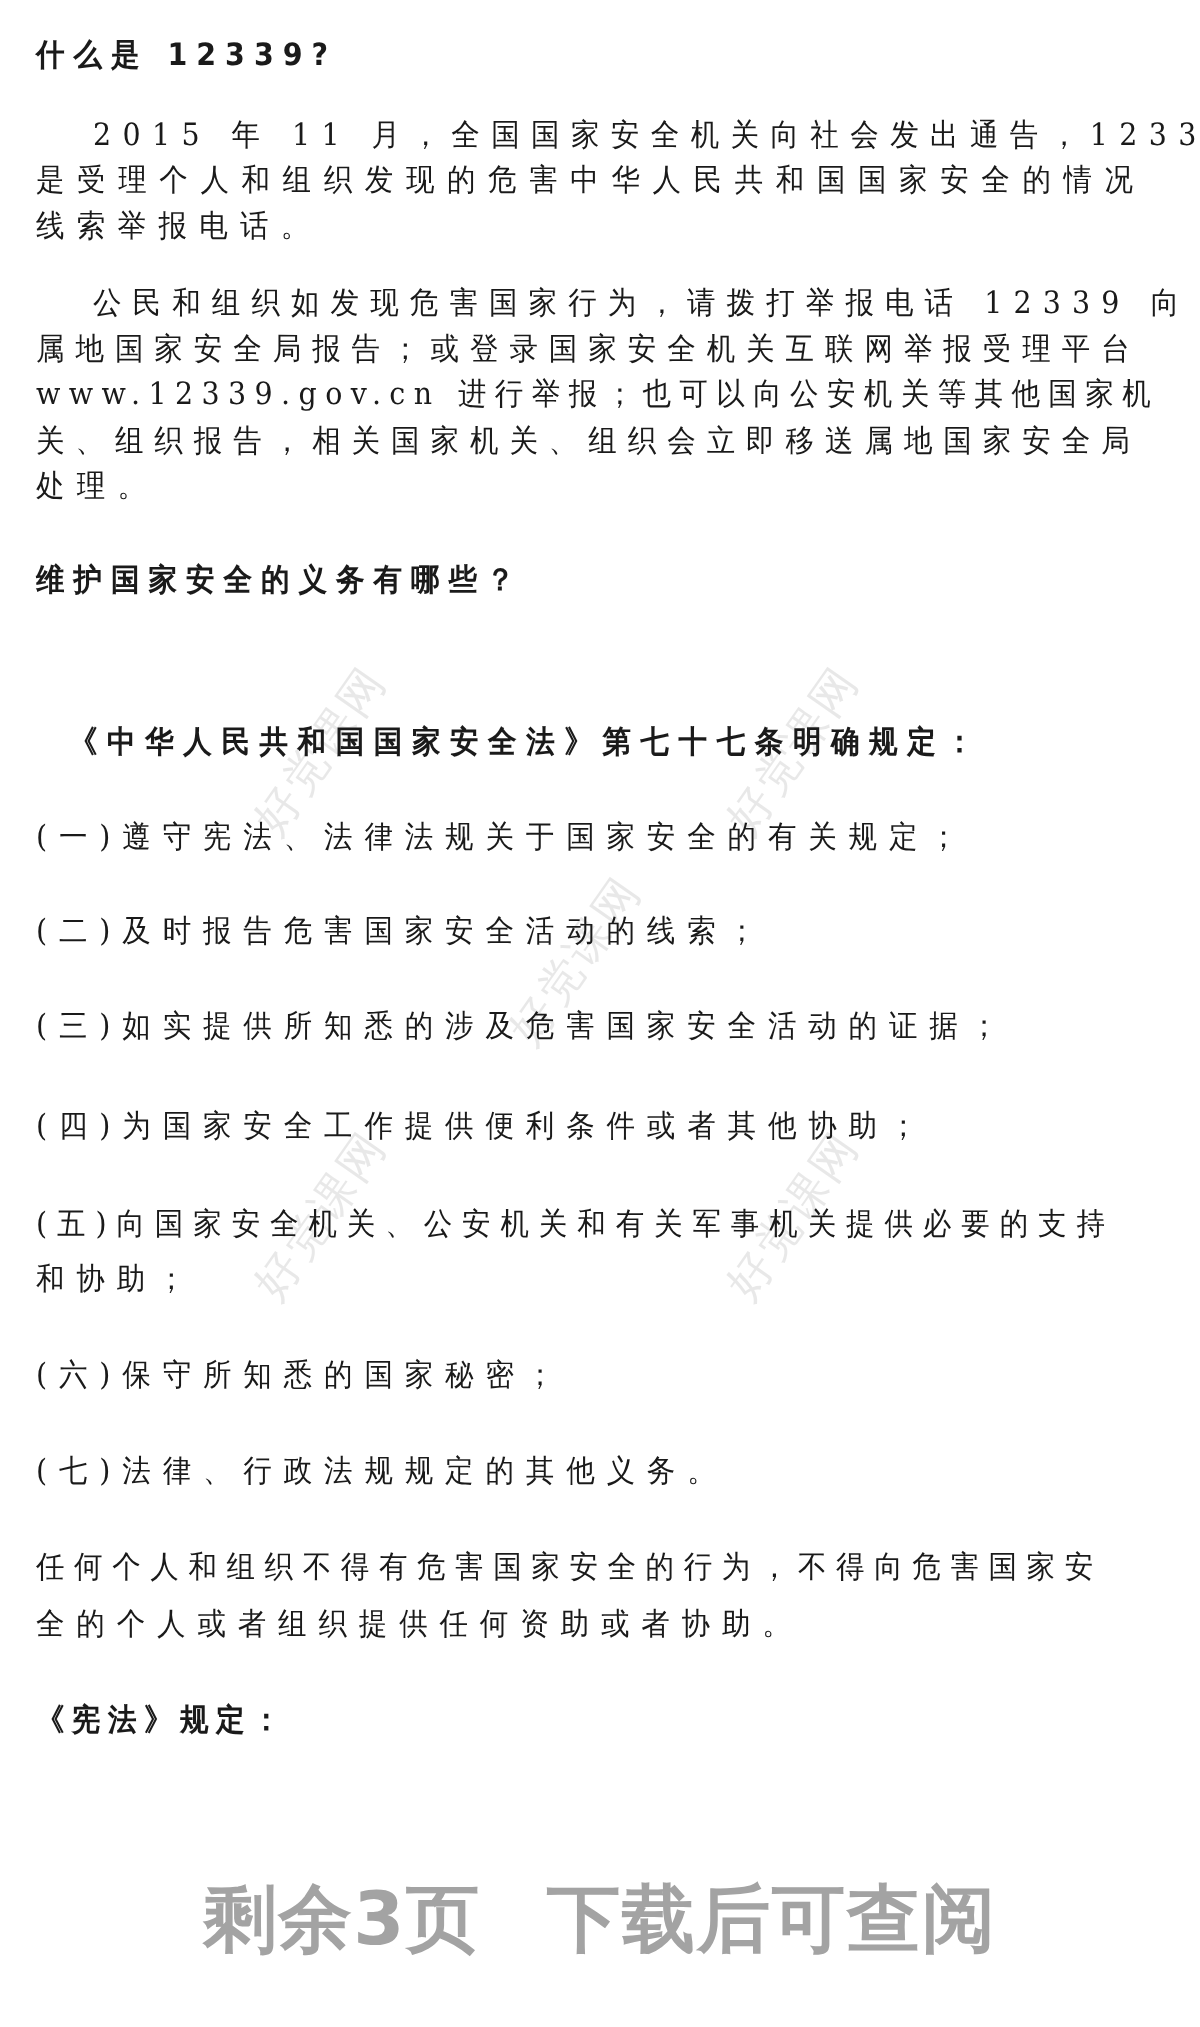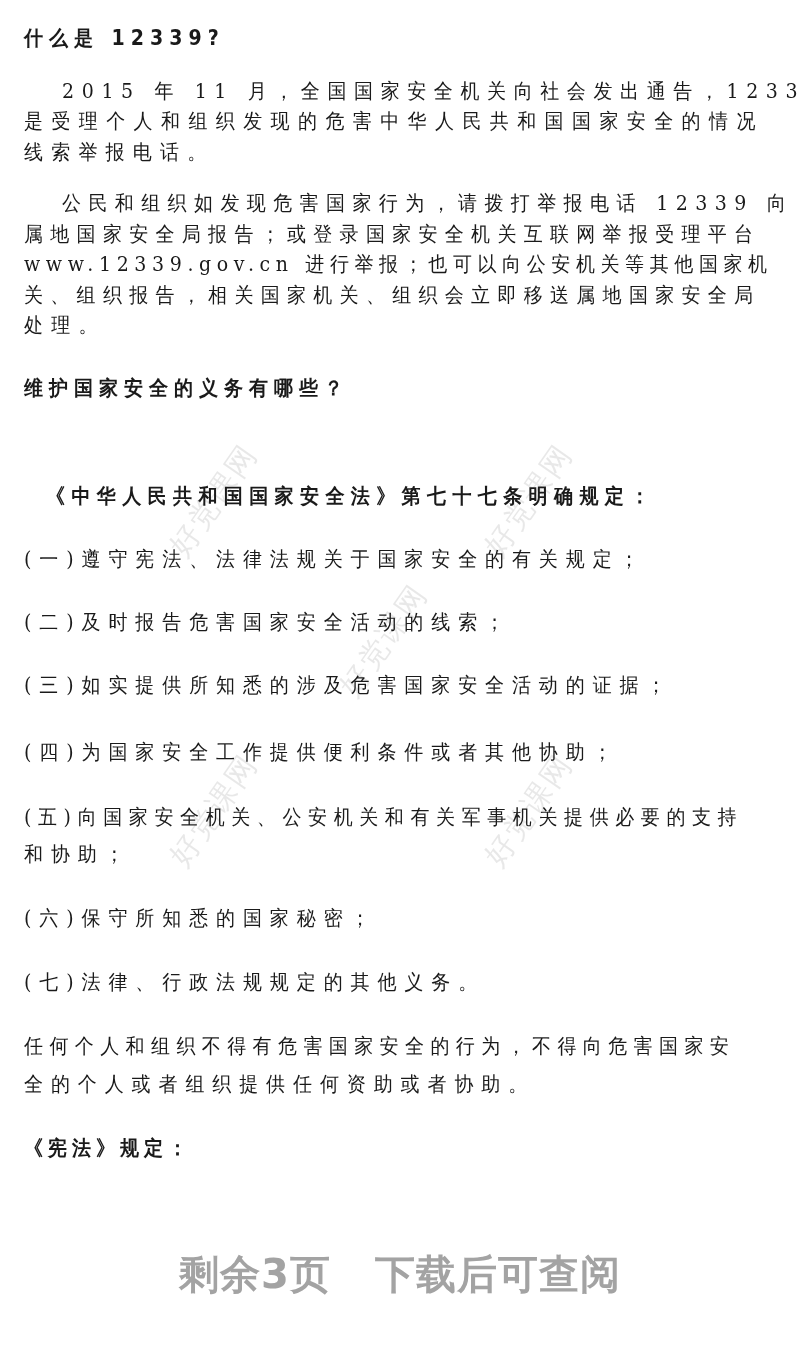--- a/index.html
+++ b/index.html
@@ -20,21 +20,21 @@
   .wm {
     position: absolute; color: rgba(0,0,0,0.09);
     font-family: "DejaVu Sans", "Liberation Sans", sans-serif;
     font-size: 30px; letter-spacing: 2px;
     transform: rotate(-55deg); transform-origin: center; white-space: nowrap;
     pointer-events: none;
   }
   .more {
     position: absolute; left: 0; top: 1247px; width: 800px; text-align: center;
     font-family: "DejaVu Sans", "Liberation Sans", sans-serif; font-weight: bold;
-    font-size: 40px; color: #a3a3a3; letter-spacing: 1px; word-spacing: 0;
+    font-size: 49px; color: #a3a3a3; letter-spacing: 1px; word-spacing: 0;
   }
   .more span.gap { display: inline-block; width: 44px; }
 </style>
 </head>
 <body>
 
 <div class="page">
 
   <div class="wm" style="left:150px; top:480px;">好党课网</div>
   <div class="wm" style="left:465px; top:480px;">好党课网</div>

